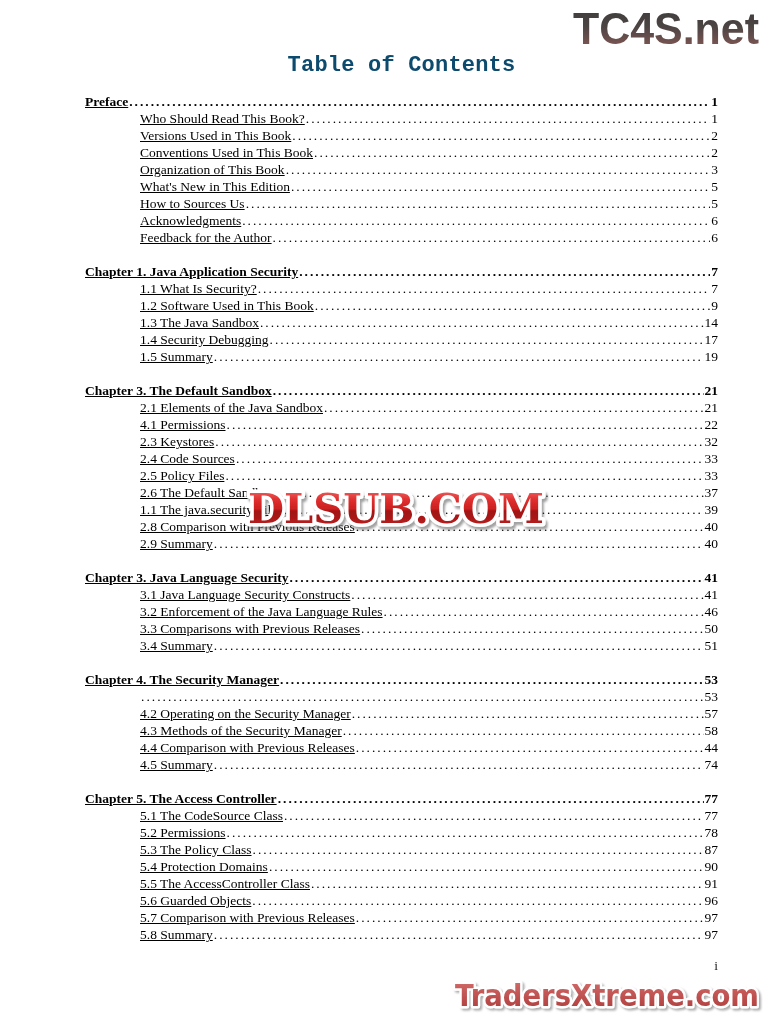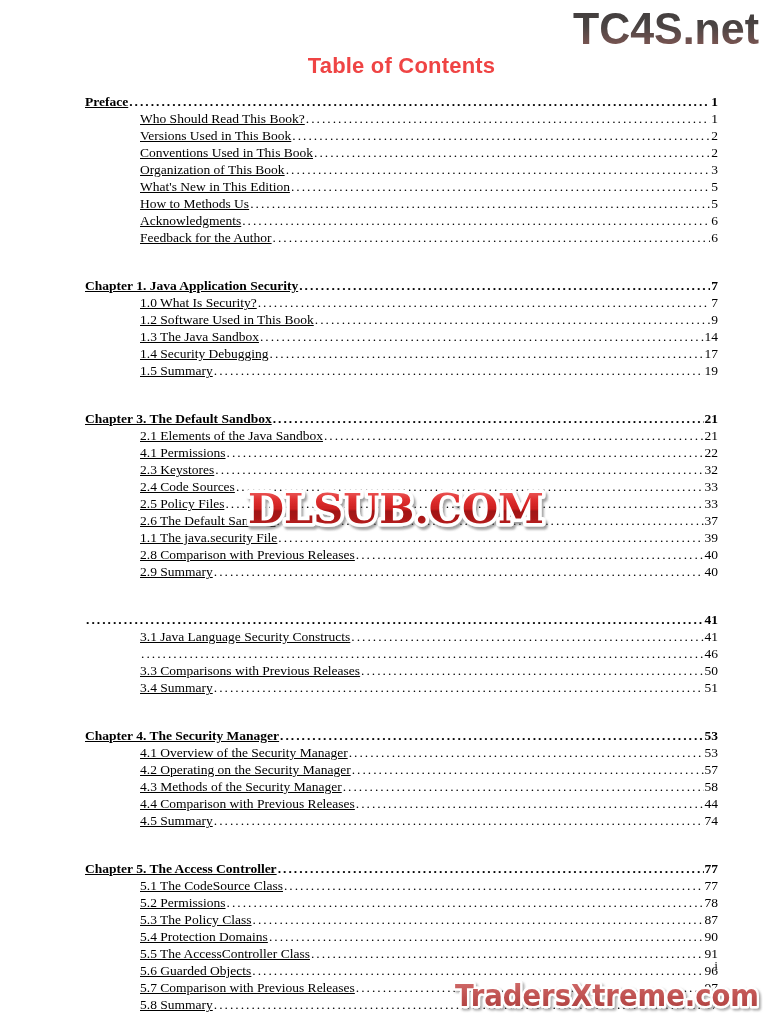--- a/index.html
+++ b/index.html
@@ -17,36 +17,36 @@
     position: absolute;
     top: 2px; right: 6px;
     width: 195px; height: 52px;
   }
 
   
   .page-title {
     position: absolute;
     top: 53px; left: 85px; width: 633px;
     text-align: center;
-    font-family: Liberation Sans, sans-serif;
+    font-family: Liberation Mono, monospace;
     font-weight: bold;
     font-size: 22px;
-    color: #ef4444;
+    color: #0c4a6e;
     letter-spacing: 0.2px;
   }
 
   
   .toc {
     position: absolute;
     top: 93px; left: 85px; width: 633px;
     font-size: 13.5px;
     line-height: 17px;
   }
   .toc-section { margin: 0; }
-  .toc-section + .toc-section { margin-top: 31px; }
+  .toc-section + .toc-section { margin-top: 17px; }
   .toc-line {
     display: flex;
     align-items: center;
     white-space: nowrap;
     height: 17px;
   }
   .toc-line.sub { padding-left: 55px; }
   .toc-label {
     text-decoration: underline;
     color: #000;
@@ -128,21 +128,21 @@
         <a class="toc-label">Organization of This Book</a>
         <span class="leader">............................................................................................................................................................................................................................................................................................................</span>
         <span class="pagenum">3</span>
       </div>
       <div class="toc-line sub">
         <a class="toc-label">What's New in This Edition</a>
         <span class="leader">............................................................................................................................................................................................................................................................................................................</span>
         <span class="pagenum">5</span>
       </div>
       <div class="toc-line sub">
-        <a class="toc-label">How to Methods Us</a>
+        <a class="toc-label">How to Sources Us</a>
         <span class="leader">............................................................................................................................................................................................................................................................................................................</span>
         <span class="pagenum">5</span>
       </div>
       <div class="toc-line sub">
         <a class="toc-label">Acknowledgments</a>
         <span class="leader">............................................................................................................................................................................................................................................................................................................</span>
         <span class="pagenum">6</span>
       </div>
       <div class="toc-line sub">
         <a class="toc-label">Feedback for the Author</a>
@@ -150,21 +150,21 @@
         <span class="pagenum">6</span>
       </div>
     </div>
     <div class="toc-section">
       <div class="toc-line chapter">
         <a class="toc-label">Chapter 1. Java Application Security</a>
         <span class="leader">............................................................................................................................................................................................................................................................................................................</span>
         <span class="pagenum">7</span>
       </div>
       <div class="toc-line sub">
-        <a class="toc-label">1.0 What Is Security?</a>
+        <a class="toc-label">1.1 What Is Security?</a>
         <span class="leader">............................................................................................................................................................................................................................................................................................................</span>
         <span class="pagenum">7</span>
       </div>
       <div class="toc-line sub">
         <a class="toc-label">1.2 Software Used in This Book</a>
         <span class="leader">............................................................................................................................................................................................................................................................................................................</span>
         <span class="pagenum">9</span>
       </div>
       <div class="toc-line sub">
         <a class="toc-label">1.3 The Java Sandbox</a>
@@ -229,29 +229,31 @@
         <span class="pagenum">40</span>
       </div>
       <div class="toc-line sub">
         <a class="toc-label">2.9 Summary</a>
         <span class="leader">............................................................................................................................................................................................................................................................................................................</span>
         <span class="pagenum">40</span>
       </div>
     </div>
     <div class="toc-section">
       <div class="toc-line chapter">
+        <a class="toc-label">Chapter 3. Java Language Security</a>
         <span class="leader">............................................................................................................................................................................................................................................................................................................</span>
         <span class="pagenum">41</span>
       </div>
       <div class="toc-line sub">
         <a class="toc-label">3.1 Java Language Security Constructs</a>
         <span class="leader">............................................................................................................................................................................................................................................................................................................</span>
         <span class="pagenum">41</span>
       </div>
       <div class="toc-line sub">
+        <a class="toc-label">3.2 Enforcement of the Java Language Rules</a>
         <span class="leader">............................................................................................................................................................................................................................................................................................................</span>
         <span class="pagenum">46</span>
       </div>
       <div class="toc-line sub">
         <a class="toc-label">3.3 Comparisons with Previous Releases</a>
         <span class="leader">............................................................................................................................................................................................................................................................................................................</span>
         <span class="pagenum">50</span>
       </div>
       <div class="toc-line sub">
         <a class="toc-label">3.4 Summary</a>
@@ -259,21 +261,20 @@
         <span class="pagenum">51</span>
       </div>
     </div>
     <div class="toc-section">
       <div class="toc-line chapter">
         <a class="toc-label">Chapter 4. The Security Manager</a>
         <span class="leader">............................................................................................................................................................................................................................................................................................................</span>
         <span class="pagenum">53</span>
       </div>
       <div class="toc-line sub">
-        <a class="toc-label">4.1 Overview of the Security Manager</a>
         <span class="leader">............................................................................................................................................................................................................................................................................................................</span>
         <span class="pagenum">53</span>
       </div>
       <div class="toc-line sub">
         <a class="toc-label">4.2 Operating on the Security Manager</a>
         <span class="leader">............................................................................................................................................................................................................................................................................................................</span>
         <span class="pagenum">57</span>
       </div>
       <div class="toc-line sub">
         <a class="toc-label">4.3 Methods of the Security Manager</a>

